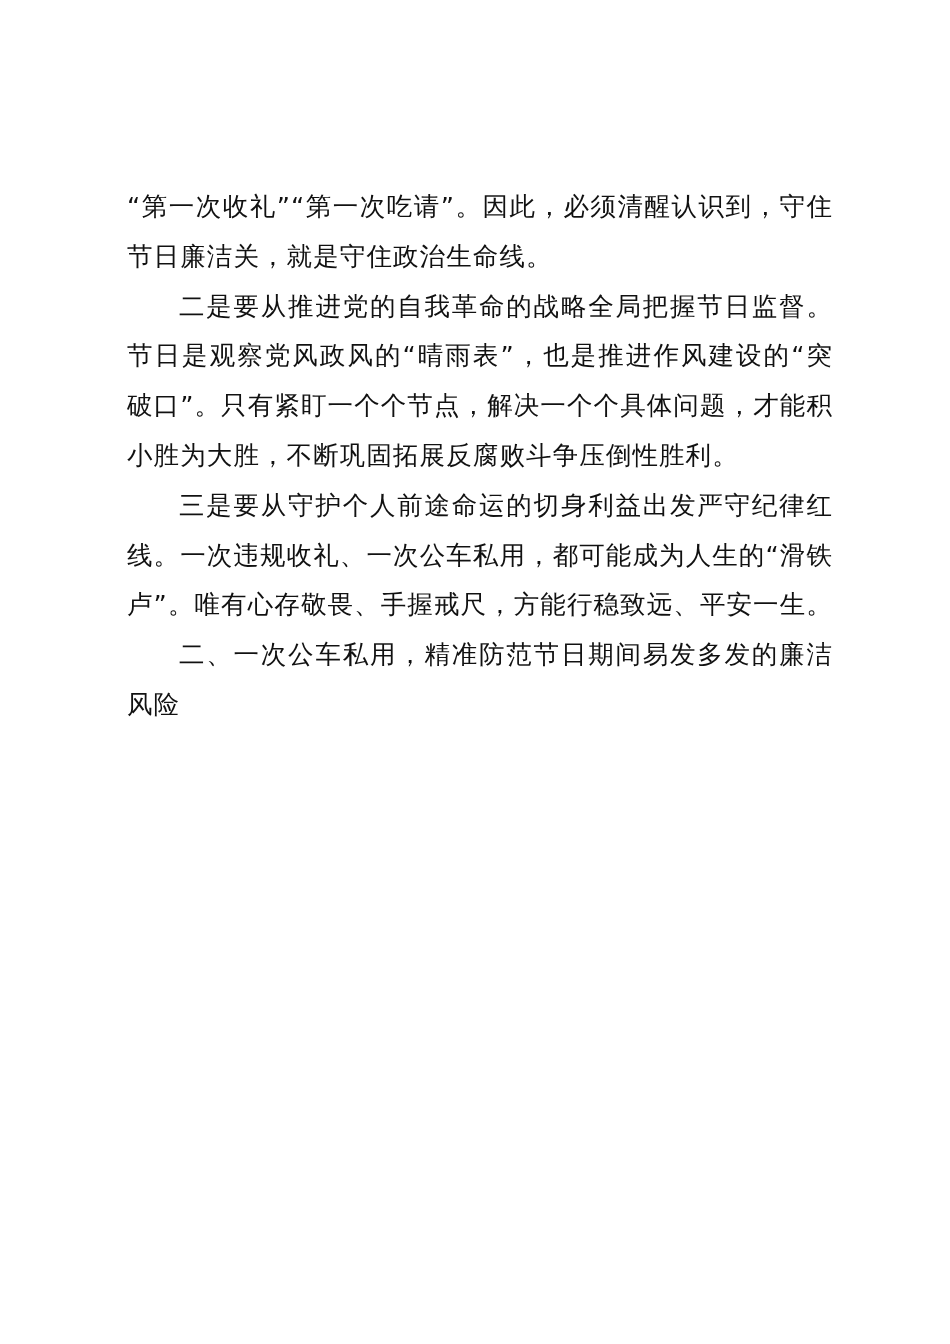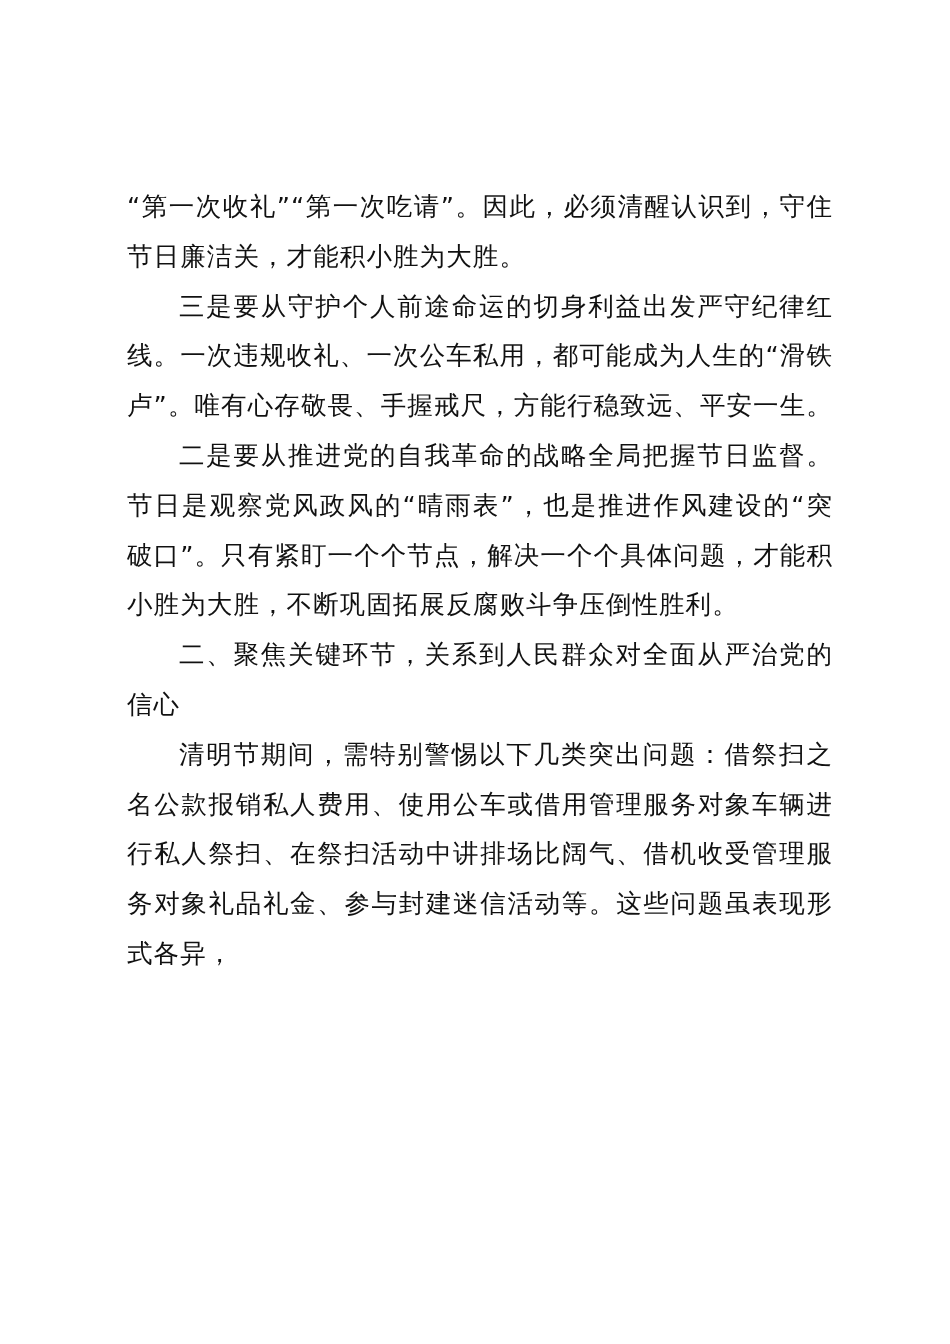--- a/index.html
+++ b/index.html
@@ -31,18 +31,17 @@
       word-break: break-all;
     }
     .indent {
       text-indent: 52px;
     }
   </style>
 </head>
 <body>
 
 <div class="page">
-  <p class="para">“第一次收礼”“第一次吃请”。因此，必须清醒认识到，守住节日廉洁关，才能积小胜为大胜。</p>
+  <p class="para">“第一次收礼”“第一次吃请”。因此，必须清醒认识到，守住节日廉洁关，就是守住政治生命线。</p>
+  <p class="para indent">二是要从推进党的自我革命的战略全局把握节日监督。节日是观察党风政风的“晴雨表”，也是推进作风建设的“突破口”。只有紧盯一个个节点，解决一个个具体问题，才能积小胜为大胜，不断巩固拓展反腐败斗争压倒性胜利。</p>
   <p class="para indent">三是要从守护个人前途命运的切身利益出发严守纪律红线。一次违规收礼、一次公车私用，都可能成为人生的“滑铁卢”。唯有心存敬畏、手握戒尺，方能行稳致远、平安一生。</p>
-  <p class="para indent">二是要从推进党的自我革命的战略全局把握节日监督。节日是观察党风政风的“晴雨表”，也是推进作风建设的“突破口”。只有紧盯一个个节点，解决一个个具体问题，才能积小胜为大胜，不断巩固拓展反腐败斗争压倒性胜利。</p>
-  <p class="para indent">二、聚焦关键环节，关系到人民群众对全面从严治党的信心</p>
-  <p class="para indent">清明节期间，需特别警惕以下几类突出问题：借祭扫之名公款报销私人费用、使用公车或借用管理服务对象车辆进行私人祭扫、在祭扫活动中讲排场比阔气、借机收受管理服务对象礼品礼金、参与封建迷信活动等。这些问题虽表现形式各异，</p>
+  <p class="para indent">二、一次公车私用，精准防范节日期间易发多发的廉洁风险</p>
 </div>
 
 </body></html>

